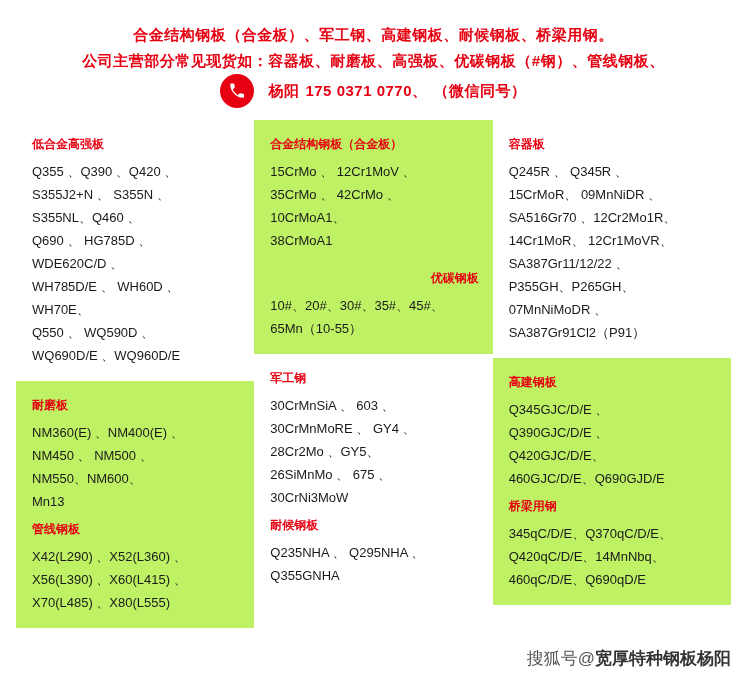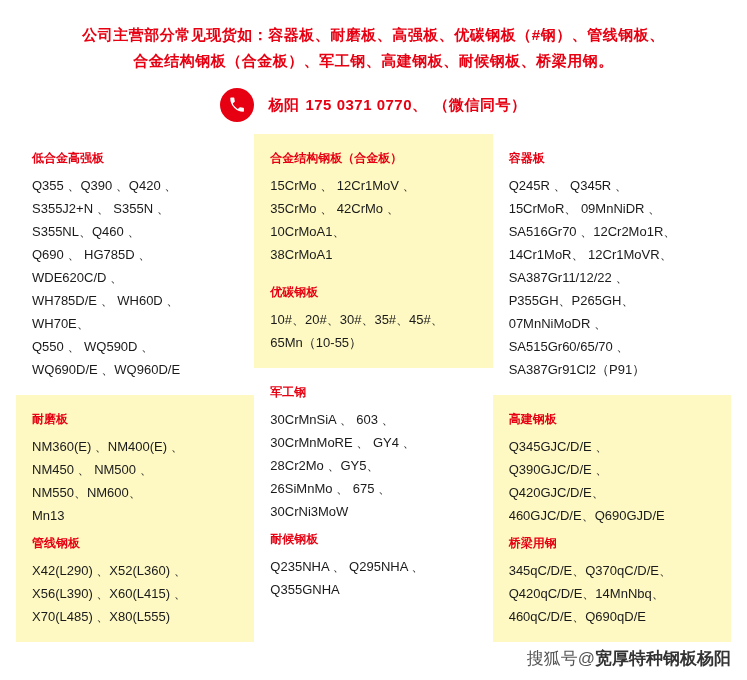--- a/index.html
+++ b/index.html
@@ -22,21 +22,20 @@
     font-weight:bold;
     line-height:26px;
     padding:14px 18px 0 18px;
     letter-spacing:0.5px;
   }
   .phone-row{
     display:flex;
     align-items:center;
     justify-content:center;
     gap:14px;
-    margin-top:14px;
     margin-bottom:6px;
   }
   .phone-badge{
     width:34px;height:34px;border-radius:50%;
     background:#e60012;
     display:flex;align-items:center;justify-content:center;
     flex:0 0 auto;
   }
   .phone-badge svg{display:block;}
   .phone-text{
@@ -51,29 +50,29 @@
     display:grid;
     grid-template-columns:1fr 1fr 1fr;
     column-gap:0px;
     padding:6px 16px 0 16px;
     box-sizing:border-box;
   }
   .cell{
     padding:14px 14px 14px 16px;
     box-sizing:border-box;
   }
-  .cell.shaded{background:#fef9c3;}
+  .cell.shaded{background:#bef264;}
   .cat{
     color:#e60012;
     font-weight:bold;
     font-size:12px;
     line-height:20px;
     margin-bottom:6px;
   }
-  .cat.sub{margin-top:16px;}
+  .cat.sub{margin-top:16px;text-align:right;}
   .line{
     font-size:13px;
     line-height:23px;
     color:#1a1a1a;
     white-space:nowrap;
   }
   .footer{
     position:absolute;
     right:16px;
     bottom:10px;
@@ -83,22 +82,22 @@
   }
   .footer .src{color:#555;font-weight:normal;}
   .spacer{height:6px;}
 </style>
 </head>
 <body>
 
 <div class="topbar"></div>
 
 <div class="headline">
+  <div>合金结构钢板（合金板）、军工钢、高建钢板、耐候钢板、桥梁用钢。</div>
   <div>公司主营部分常见现货如：容器板、耐磨板、高强板、优碳钢板（#钢）、管线钢板、</div>
-  <div>合金结构钢板（合金板）、军工钢、高建钢板、耐候钢板、桥梁用钢。</div>
 </div>
 
 <div class="phone-row">
   <div class="phone-badge">
     <svg width="18" height="18" viewBox="0 0 24 24" aria-hidden="true">
       <path fill="#ffffff" d="M6.6 10.8c1.4 2.8 3.8 5.1 6.6 6.6l2.2-2.2c.3-.3.7-.4 1.1-.2 1.2.4 2.5.6 3.8.6.6 0 1 .4 1 1V20c0 .6-.4 1-1 1C11.2 21 3 12.8 3 2.9c0-.6.4-1 1-1h3.5c.6 0 1 .4 1 1 0 1.3.2 2.6.6 3.8.1.4 0 .8-.2 1.1l-2.3 2z"></path>
     </svg>
   </div>
   <div class="phone-text">
     <span>杨阳</span><span class="num">175 0371 0770、</span><span>（微信同号）</span>
@@ -162,21 +161,20 @@
   <div>
     <div class="cell">
       <div class="cat">容器板</div>
       <div class="line">Q245R  、      Q345R   、</div>
       <div class="line">15CrMoR、 09MnNiDR 、</div>
       <div class="line">SA516Gr70 、12Cr2Mo1R、</div>
       <div class="line">14Cr1MoR、 12Cr1MoVR、</div>
       <div class="line">SA387Gr11/12/22         、</div>
       <div class="line">P355GH、P265GH、</div>
       <div class="line">07MnNiMoDR             、</div>
-      <div class="line">SA515Gr60/65/70        、</div>
       <div class="line">SA387Gr91Cl2（P91）</div>
     </div>
     <div class="cell shaded">
       <div class="cat">高建钢板</div>
       <div class="line">Q345GJC/D/E                 、</div>
       <div class="line">Q390GJC/D/E                 、</div>
       <div class="line">Q420GJC/D/E、</div>
       <div class="line">460GJC/D/E、Q690GJD/E</div>
       <div class="spacer"></div>
       <div class="cat">桥梁用钢</div>

